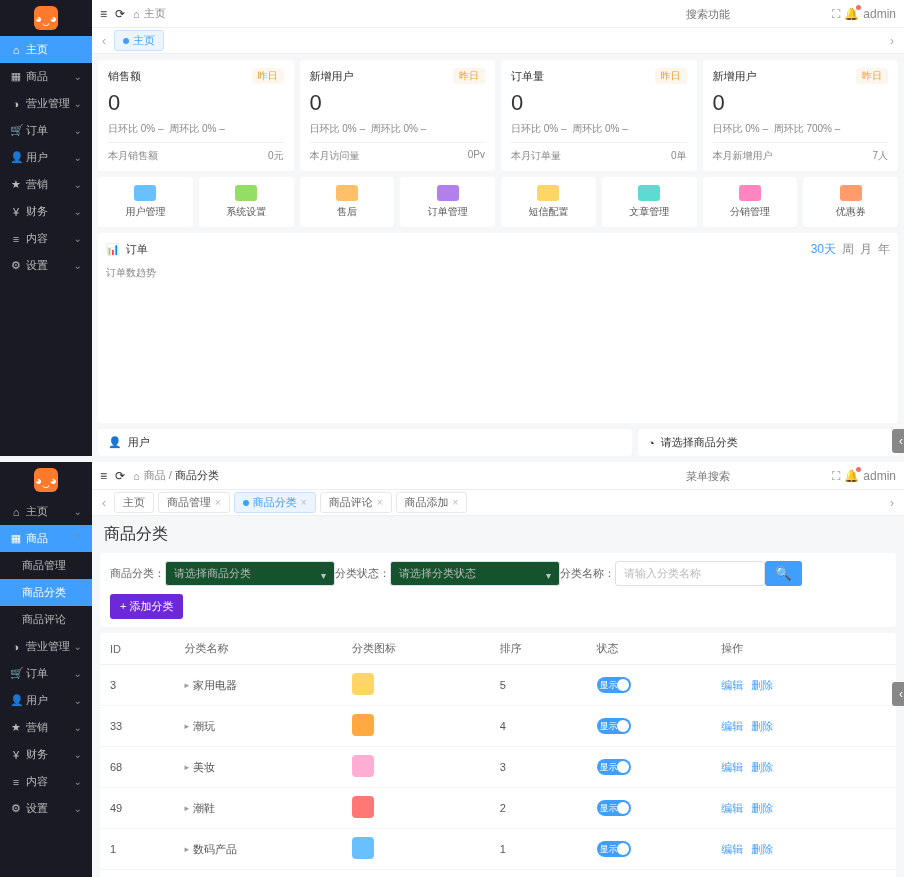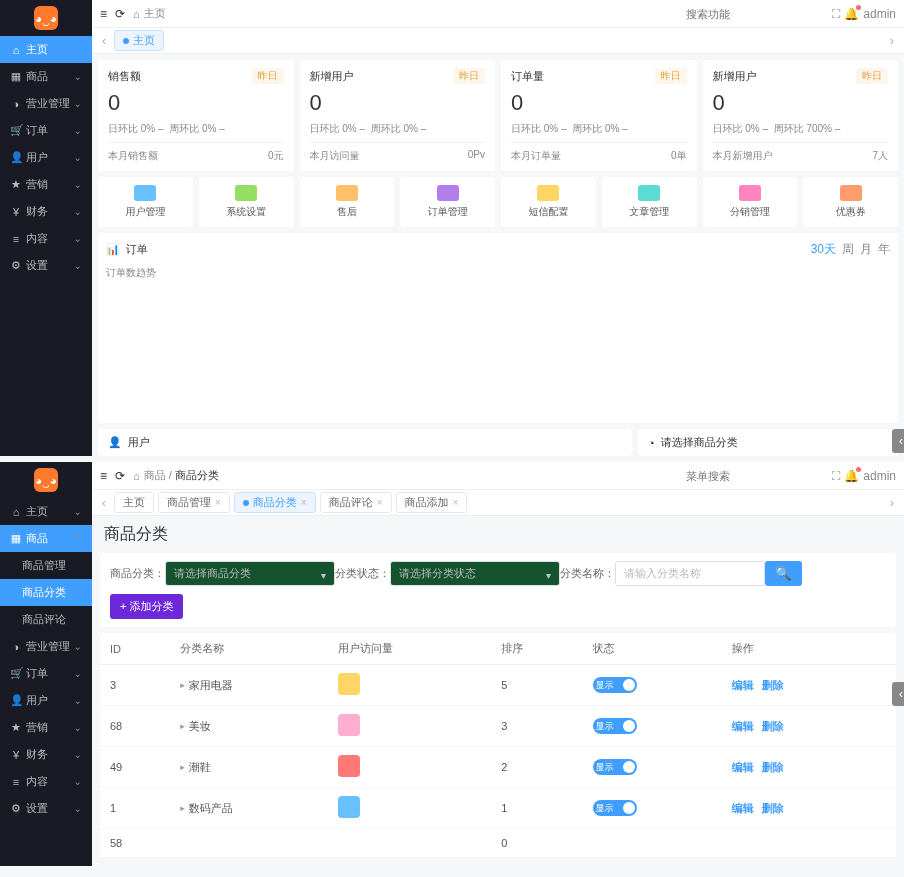--- a/index.html
+++ b/index.html
@@ -75,25 +75,25 @@
   .sbtn { background:#409eff; color:#fff; border:none; border-radius:3px; padding:5px 10px; cursor:pointer; }
   .addbtn { background:#6d28d9; color:#fff; border:none; border-radius:3px; padding:5px 10px; cursor:pointer; font-size:11px; }
 
   .tablebox { background:#fff; margin:0 8px 8px; border-radius:4px; }
   table { width:100%; border-collapse:collapse; font-size:11px; }
   th { text-align:left; padding:8px 10px; color:#666; font-weight:500; border-bottom:1px solid #f0f0f0; }
   td { padding:8px 10px; border-bottom:1px solid #f5f5f5; color:#555; }
   .tree-t { display:flex; align-items:center; gap:4px; }
   .tree-t .tri { color:#999; font-size:9px; }
   .caticon { width:22px; height:22px; display:inline-block; }
-  .switch { width:44px; height:16px; border-radius:8px; display:inline-flex; align-items:center; padding:0 3px; font-size:9px; color:#fff; position:relative; }
+  .switch { width:34px; height:16px; border-radius:8px; display:inline-flex; align-items:center; padding:0 3px; font-size:9px; color:#fff; position:relative; }
   .switch.on { background:#409eff; justify-content:flex-start; }
   .switch .knob { width:12px; height:12px; background:#fff; border-radius:50%; position:absolute; top:2px; }
   .switch.on .knob { right:2px; }
-  .ops a { color:#409eff; text-decoration:none; margin-right:8px; cursor:pointer;font-weight:bold; }
+  .ops a { color:#409eff; text-decoration:none; margin-right:8px; cursor:pointer; }
   .panel-lower { position:relative; }
 </style>
 </head>
 <body>
 
 <div class="app">
 
 <div class="panel">
   <div class="sidebar">
     <div class="logo-wrap">
@@ -446,21 +446,21 @@
         <button class="addbtn">+ 添加分类</button>
       </div>
     </div>
 
     <div class="tablebox">
       <table>
         <thead>
               <tr>
           <th>ID</th>
           <th>分类名称</th>
-          <th>用户访问量</th>
+          <th>分类图标</th>
           <th>排序</th>
           <th>状态</th>
           <th>操作</th>
         </tr>
             </thead>
         <tbody id="tbody">
               <tr>
     <td>3</td>
     <td>
                   <span class="tree-t">
@@ -470,20 +470,36 @@
                 </td>
     <td><span class="caticon" style="background:#ffd666;border-radius:4px;"></span></td>
     <td>5</td>
     <td><span class="switch on">
                     <span>显示</span>
                     <span class="knob"></span>
                   </span></td>
     <td class="ops"><a>编辑</a><a>删除</a></td>
   </tr>
               <tr>
+    <td>33</td>
+    <td>
+                  <span class="tree-t">
+                    <span class="tri">▸</span>
+                    <span>潮玩</span>
+                  </span>
+                </td>
+    <td><span class="caticon" style="background:#ffa940;border-radius:4px;"></span></td>
+    <td>4</td>
+    <td><span class="switch on">
+                    <span>显示</span>
+                    <span class="knob"></span>
+                  </span></td>
+    <td class="ops"><a>编辑</a><a>删除</a></td>
+  </tr>
+              <tr>
     <td>68</td>
     <td>
                   <span class="tree-t">
                     <span class="tri">▸</span>
                     <span>美妆</span>
                   </span>
                 </td>
     <td><span class="caticon" style="background:#ffadd2;border-radius:4px;"></span></td>
     <td>3</td>
     <td><span class="switch on">

